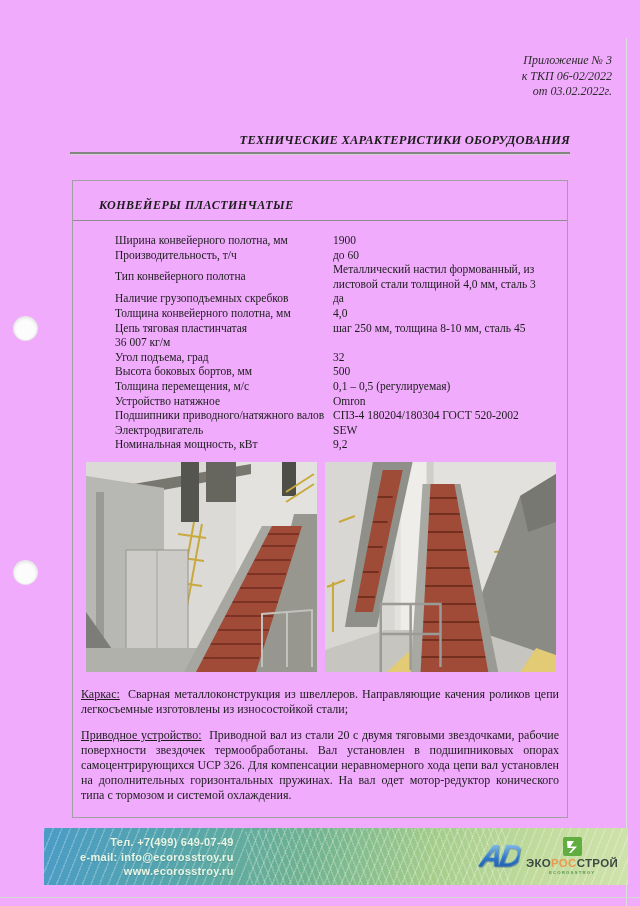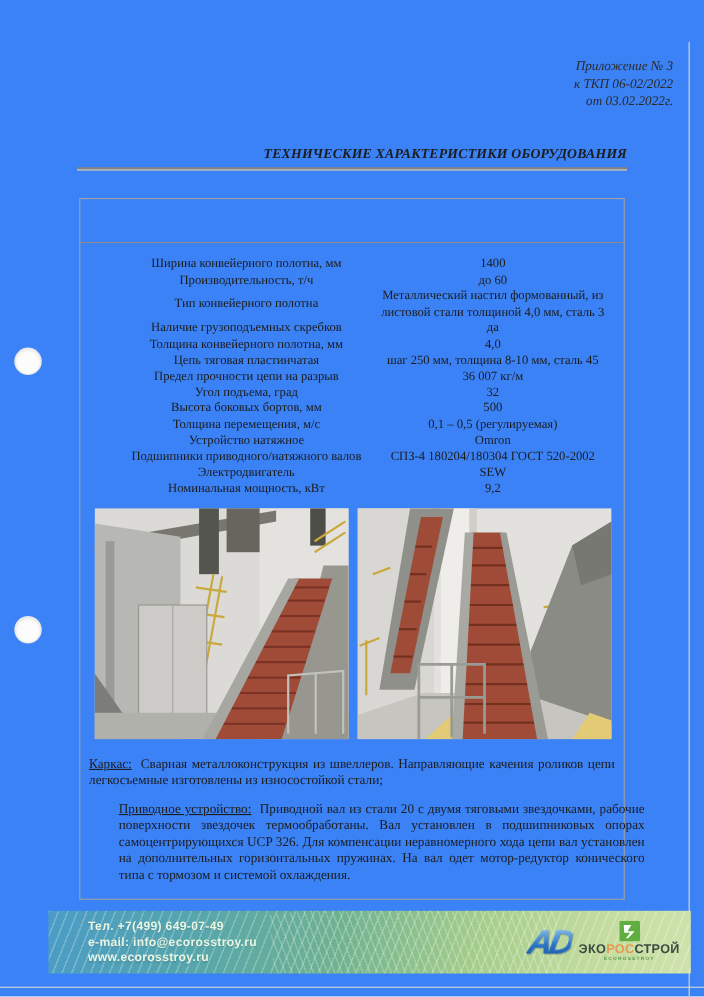--- a/index.html
+++ b/index.html
@@ -1,16 +1,16 @@
 <!DOCTYPE html>
 <html><head>
 <meta charset="utf-8">
 <style>
   html,body{margin:0;padding:0;background:#ffffff;}
-  .page{position:relative;width:640px;height:906px;background:#3b82f6;overflow:hidden;
+  .page{position:relative;width:640px;height:906px;background:#f0abfc;overflow:hidden;
         font-family:"Liberation Serif", serif;color:#1c1c1c;}
   
   .edge-right{position:absolute;top:38px;right:13px;width:1px;height:868px;background:#dddddd;}
   .edge-bottom{position:absolute;left:0;top:897px;width:640px;height:1px;background:#d6d6d6;}
   .hole{position:absolute;left:14px;width:23px;height:23px;border-radius:50%;background:#fcfcfc;
         box-shadow:inset 0 1px 3px rgba(0,0,0,0.10), 0 0 0 1px #e7e7e7;}
   .hole-1{top:317px;} .hole-2{top:561px;}
 
   .header-block{position:absolute;top:53px;right:28px;text-align:right;
         font-style:italic;font-size:12px;line-height:15.5px;color:#2a2a2a;}
@@ -19,35 +19,35 @@
         font-weight:bold;font-style:italic;font-size:12.5px;letter-spacing:0.2px;}
   .title-rule{position:absolute;top:152px;left:70px;width:500px;height:2px;background:#838383;
         border-bottom:1px solid #d2d2d2;}
 
   .main-box{position:absolute;top:180px;left:72px;width:494px;height:636px;border:1px solid #a0a0a0;}
   .section-heading{position:absolute;top:17px;left:26px;font-weight:bold;font-style:italic;
         font-size:12px;letter-spacing:0.5px;}
   .section-rule{position:absolute;top:39px;left:0;width:100%;height:1px;background:#8d8d8d;}
 
   .spec-table{position:absolute;top:52px;left:42px;width:448px;font-size:11.5px;line-height:14.6px;}
-  .spec-row{display:flex;align-items:center;text-align:center;}
+  .spec-row{display:flex;align-items:center;}
   .spec-label{width:218px;flex:none;}
   .spec-value{flex:1;}
 
   .photos{position:absolute;top:281px;left:13px;display:flex;gap:8px;}
   .photo{width:231px;height:210px;display:block;}
 
   .para{position:absolute;left:8px;width:478px;margin:0;font-size:12px;line-height:15px;
         text-align:justify;}
   .para-1{top:506px;}
-  .para-2{top:547px;margin-left:27px;}
+  .para-2{top:547px;}
   .para .lead{text-decoration:underline;margin-right:4px;}
 
   .footer-band{position:absolute;top:828px;left:44px;width:584px;height:57px;overflow:hidden;
-        background:linear-gradient(100deg,#4b9cc6 0%,#55a5ad 22%,#6fb290 45%,#a3cc8a 66%,#c3dc9e 85%,#cfe2ac 100%);}
+        background:linear-gradient(100deg,#4b9cc6 0%,#55a5ad 22%,#6fb290 45%,#a3cc8a 66%,#c3dc9e 85%,#cfe2ac 100%);text-align:right;}
   .band-stripes{position:absolute;inset:0;
         background:repeating-linear-gradient(112deg, rgba(255,255,255,0.22) 0 1.5px, rgba(255,255,255,0) 1.5px 8px);}
   .band-stripes2{position:absolute;top:-10px;right:120px;width:260px;height:90px;
         background:repeating-linear-gradient(75deg, rgba(255,255,255,0.20) 0 1.5px, rgba(255,255,255,0) 1.5px 6px);
         transform:rotate(-6deg);}
   .footer-contacts{position:absolute;left:36px;top:7px;font-family:"Liberation Sans",sans-serif;
         font-weight:bold;font-size:11px;line-height:14.5px;color:#eaf5e2;letter-spacing:0.3px;
         text-shadow:0 1px 1px rgba(40,90,110,0.25);}
   .footer-logos{position:absolute;right:10px;top:2px;height:53px;display:flex;align-items:center;gap:7px;}
   .logo-ad{font-family:"Liberation Sans",sans-serif;font-weight:bold;font-style:italic;
@@ -77,26 +77,27 @@
     <div>Приложение № 3</div>
     <div>к ТКП 06-02/2022</div>
     <div>от 03.02.2022г.</div>
   </div>
 
   <div class="doc-title">ТЕХНИЧЕСКИЕ ХАРАКТЕРИСТИКИ ОБОРУДОВАНИЯ</div>
   <div class="title-rule"></div>
 
   <div class="main-box">
 
+    <div class="section-heading">КОНВЕЙЕРЫ ПЛАСТИНЧАТЫЕ</div>
     <div class="section-rule"></div>
 
     <div class="spec-table">
         <div class="spec-row">
         <div class="spec-label">Ширина конвейерного полотна, мм</div>
-        <div class="spec-value">1400</div>
+        <div class="spec-value">1900</div>
       </div>
         <div class="spec-row">
         <div class="spec-label">Производительность, т/ч</div>
         <div class="spec-value">до 60</div>
       </div>
         <div class="spec-row">
         <div class="spec-label">Тип конвейерного полотна</div>
         <div class="spec-value">Металлический настил формованный, из листовой стали толщиной 4,0 мм, сталь 3</div>
       </div>
         <div class="spec-row">
@@ -105,21 +106,20 @@
       </div>
         <div class="spec-row">
         <div class="spec-label">Толщина конвейерного полотна, мм</div>
         <div class="spec-value">4,0</div>
       </div>
         <div class="spec-row">
         <div class="spec-label">Цепь тяговая пластинчатая</div>
         <div class="spec-value">шаг 250 мм, толщина 8-10 мм, сталь 45</div>
       </div>
         <div class="spec-row">
-        <div class="spec-label">Предел прочности цепи на разрыв</div>
         <div class="spec-value">36 007 кг/м</div>
       </div>
         <div class="spec-row">
         <div class="spec-label">Угол подъема, град</div>
         <div class="spec-value">32</div>
       </div>
         <div class="spec-row">
         <div class="spec-label">Высота боковых бортов, мм</div>
         <div class="spec-value">500</div>
       </div>

